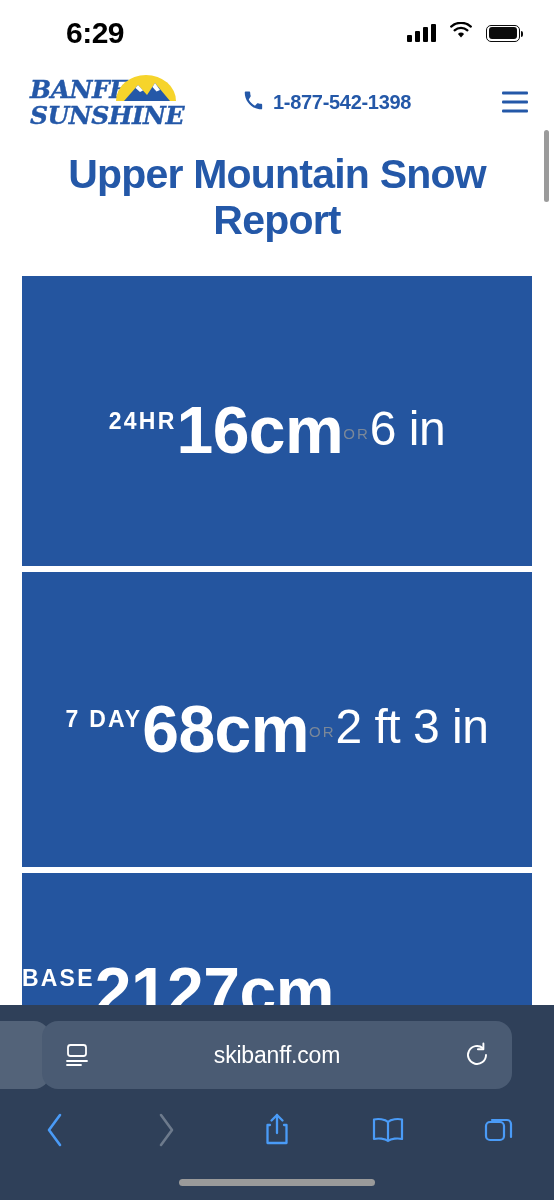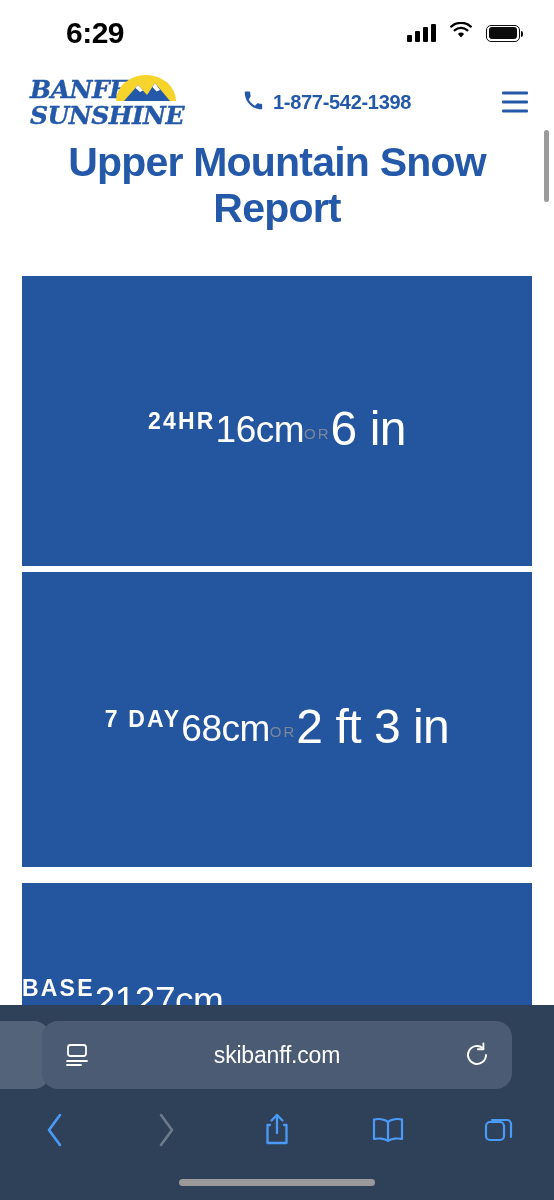--- a/index.html
+++ b/index.html
@@ -88,21 +88,21 @@
     position:absolute; right:26px; top:50%;
     transform:translateY(-50%);
     width:26px; display:flex; flex-direction:column; gap:6px;
   }
   .hamburger span{
     display:block; height:3px; background:#2458A8; border-radius:1px;
   }
 
   
   .page-title{
-    position:absolute; top:140px; left:0;
+    position:absolute; top:152px; left:0;
     width:554px;
     text-align:center;
     font-size:41px; font-weight:700;
     color:#2458A8;
     line-height:1.12;
     letter-spacing:-0.8px;
     padding:0 18px;
   }
 
   
@@ -112,28 +112,28 @@
   }
   .card{
     background:#24559F;
     width:510px;
     display:flex; flex-direction:row;
     align-items:center; justify-content:center;
     text-align:center;
   }
   .card-24hr{ height:290px; }
   .card-7day{ height:295px; }
-  .card-base{ height:160px; justify-content:flex-start; padding-top:50px; overflow:hidden;margin-top:10px; }
+  .card-base{ height:160px; justify-content:flex-start; padding-top:50px; overflow:hidden; }
   .card-gap{ height:6px; background:#ffffff; width:510px; }
   .card-label{
     color:#ffffff; font-size:23px; font-weight:700;
     letter-spacing:2.2px;
   }
   .card-metric{
-    color:#ffffff; font-size:37px; font-weight:400;
+    color:#ffffff; font-size:66px; font-weight:700;
     letter-spacing:-0.5px; margin-top:18px;
   }
   .card-or{
     color:#7b8899; font-size:15px; font-weight:500;
     letter-spacing:2px; margin-top:24px;
   }
   .card-imperial{
     color:#ffffff; font-size:48px; font-weight:400;
     letter-spacing:-0.5px; margin-top:14px;
   }

